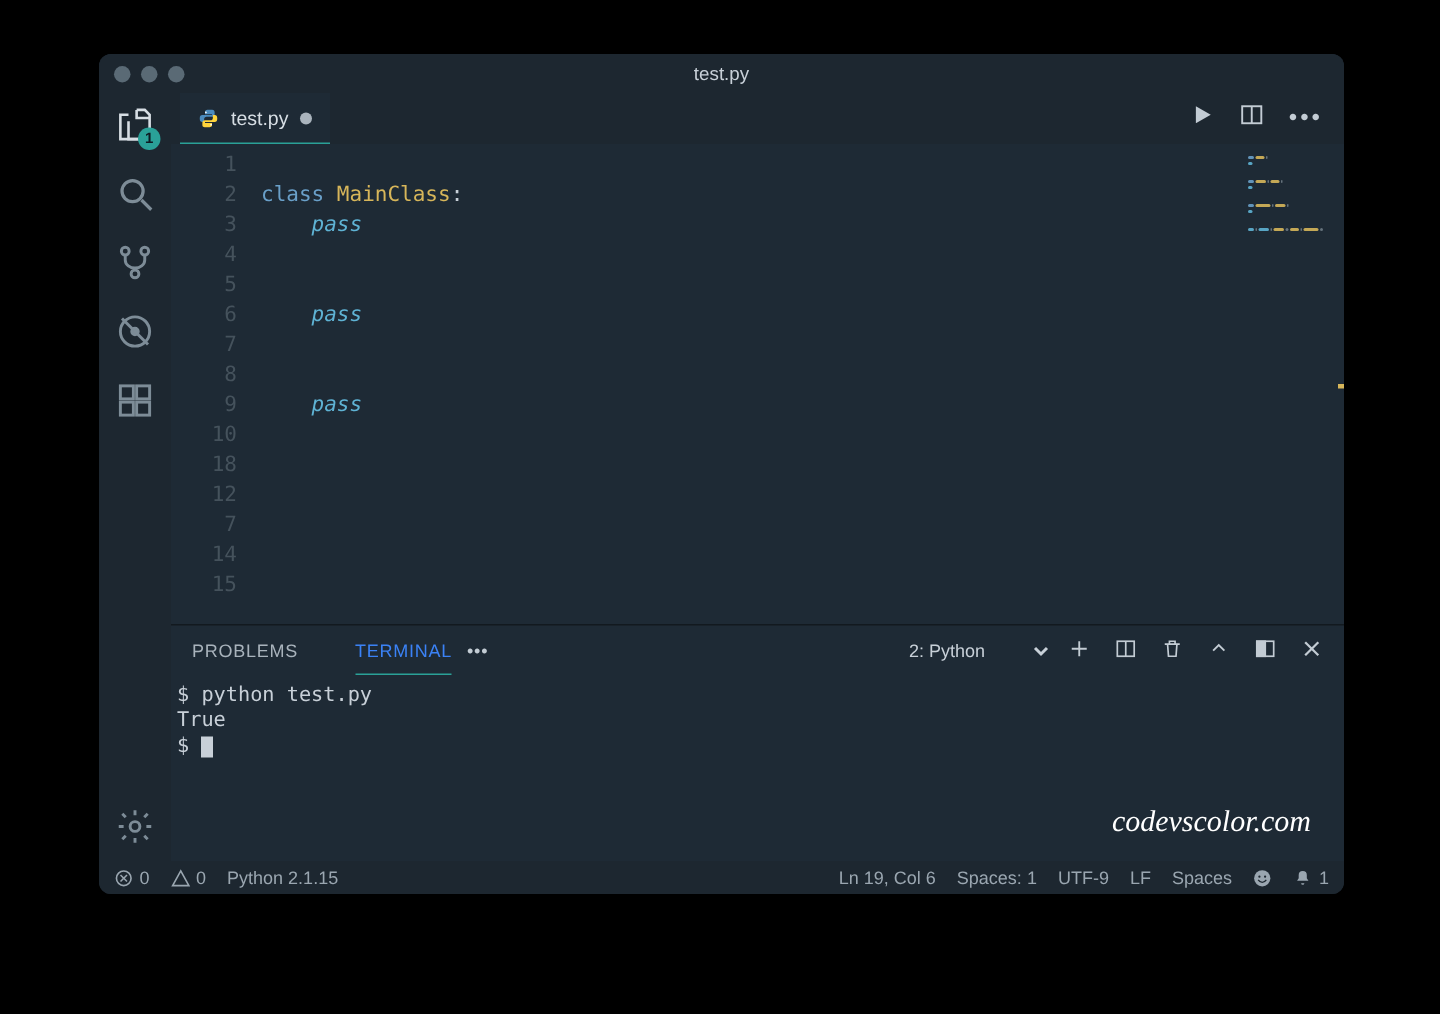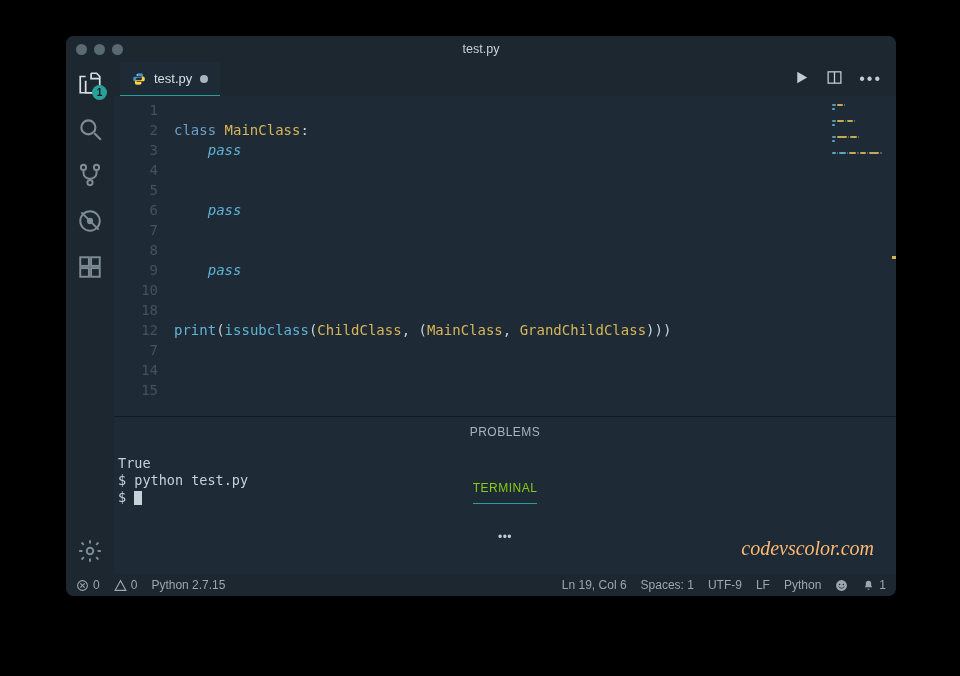--- a/index.html
+++ b/index.html
@@ -38,32 +38,32 @@
   .kw { color: #6aa0c9; }        
   .cls { color: #d7b65a; }       
   .fn  { color: #5fb3d4; }       
   .pass{ color: #5fb3d4; font-style: italic; }
   .pun { color: #c8d0d8; }
   .minimap { position: absolute; right: 0; top: 0; width: 72px; height: 100%; padding: 4px 8px; opacity: .9; display: flex; flex-direction: column; gap: 1px; }
   .minimap .ml { height: 2px; border-radius: 1px; }
   .decoration { position: absolute; right: 0; top: 160px; width: 4px; height: 3px; background: #d7b65a; }
   
   .panel { height: 158px; border-top: 1px solid #12191f; display: flex; flex-direction: column; }
-  .panel-tabs { height: 34px; display: flex; align-items: center; padding: 0 14px; gap: 26px; color: #a9b3bc; font-size: 12px; letter-spacing: .5px; flex-direction: column; }
+  .panel-tabs { height: 34px; display: flex; align-items: center; padding: 0 14px; gap: 10px; color: #a9b3bc; font-size: 12px; letter-spacing: .5px; }
   .panel-tabs .pt { padding: 8px 0; cursor: pointer; }
-  .panel-tabs .pt.active { color: #84cc16; border-bottom: 1.5px solid #2aa198; }
+  .panel-tabs .pt.active { color: #3b82f6; border-bottom: 1.5px solid #2aa198; margin-left: 28px; }
   .panel-tabs .dots { color: #c3ccd4; }
   .pspacer { flex: 1; }
   .term-select { background: transparent; color: #c8d0d8; border: none; font-size: 12px; width: 100px; }
   .panel-actions { display: flex; align-items: center; gap: 16px; color: #c3ccd4; }
   .panel-actions svg { width: 15px; height: 15px; }
   .terminal { flex: 1; padding: 4px 0 0 4px; font-family: Menlo, Consolas, monospace; font-size: 13.5px; line-height: 17px; color: #c8d0d8; }
   .terminal .cursor { display: inline-block; width: 8px; height: 14px; background: #c8d0d8; vertical-align: text-bottom; }
   
-  .watermark { position: absolute; right: 22px; bottom: 36px; color: #fdba74; font-family: "Brush Script MT", cursive; font-size: 20px; font-style: italic; }
+  .watermark { position: absolute; right: 22px; bottom: 36px; color: #ffffff; font-family: "Brush Script MT", cursive; font-size: 20px; font-style: italic; }
   
   .status { height: 22px; background: #1d2730; display: flex; align-items: center; padding: 0 10px; color: #9aa6b0; font-size: 12px; gap: 14px; }
   .status .sspacer { flex: 1; }
   .status .sitem { display: flex; align-items: center; gap: 4px; cursor: pointer; }
   .status svg { width: 13px; height: 13px; }
 </style>
 </head>
 <body>
 
 <div class="window">
@@ -175,21 +175,20 @@
             <div class="row"><span class="kw">class </span><span class="cls">MainClass</span><span class="pun">:</span></div>
             <div class="row"><span class="pun">    </span><span class="pass">pass</span></div>
             <div class="row"></div>
             <div class="row"></div>
             <div class="row"><span class="pun">    </span><span class="pass">pass</span></div>
             <div class="row"></div>
             <div class="row"></div>
             <div class="row"><span class="pun">    </span><span class="pass">pass</span></div>
             <div class="row"></div>
             <div class="row"></div>
-            <div class="row"><span class="fn">print</span><span class="pun">(</span><span class="fn">issubclass</span><span class="pun">(</span><span class="cls">ChildClass</span><span class="pun">, (</span><span class="cls">MainClass</span><span class="pun">, </span><span class="cls">GrandChildClass</span><span class="pun">)))</span></div>
             <div class="row"></div>
           </div>
         <div class="minimap" id="minimap">
             <div style="display: flex; gap: 1px; height: 3px;"></div>
             <div style="display: flex; gap: 1px; height: 3px;">
               <div class="ml" style="width: 3.5px; background: rgb(106, 160, 201);"></div>
               <div class="ml" style="width: 6.3px; background: rgb(215, 182, 90);"></div>
               <div class="ml" style="width: 1px; background: rgb(109, 122, 132);"></div>
             </div>
             <div style="display: flex; gap: 1px; height: 3px;">
@@ -264,22 +263,22 @@
                   <rect x="3" y="4" width="18" height="16"></rect>
                   <rect x="3" y="4" width="9" height="16" fill="currentColor"></rect>
                 </svg></span>
             <span><svg viewBox="0 0 24 24" stroke="currentColor" stroke-width="2.4">
                   <line x1="5" y1="5" x2="19" y2="19"></line>
                   <line x1="19" y1="5" x2="5" y2="19"></line>
                 </svg></span>
           </div>
         </div>
         <div class="terminal" id="terminal">
+            <div>$ python test.py</div>
             <div>True</div>
-            <div>$ python test.py</div>
             <div>$ <span class="cursor"></span></div>
           </div>
         <div class="watermark">codevscolor.com</div>
       </div>
     </div>
   </div>
 
   <div class="status">
     <div class="sitem">
       <svg viewBox="0 0 24 24" fill="none" stroke="currentColor" stroke-width="2">
@@ -288,27 +287,27 @@
           <line x1="16" y1="8" x2="8" y2="16"></line>
         </svg>
       <span>0</span>
     </div>
     <div class="sitem">
       <svg viewBox="0 0 24 24" fill="none" stroke="currentColor" stroke-width="2">
           <path d="M12 3l10 18H2z"></path>
         </svg>
       <span>0</span>
     </div>
-    <div class="sitem">Python 2.7.15</div>
+    <div class="sitem">Python 2.1.15</div>
     <div class="sspacer"></div>
     <div class="sitem">Ln 19, Col 6</div>
     <div class="sitem">Spaces: 1</div>
     <div class="sitem">UTF-9</div>
     <div class="sitem">LF</div>
-    <div class="sitem">Python</div>
+    <div class="sitem">Spaces</div>
     <div class="sitem">
       <svg viewBox="0 0 24 24" fill="currentColor">
           <circle cx="12" cy="12" r="10"></circle>
           <circle cx="8.5" cy="10" r="1.4" fill="#1d2730"></circle>
           <circle cx="15.5" cy="10" r="1.4" fill="#1d2730"></circle>
           <path d="M7 14c1.4 2 3 3 5 3s3.6-1 5-3" stroke="#1d2730" stroke-width="1.6" fill="none"></path>
         </svg>
     </div>
     <div class="sitem">
       <svg viewBox="0 0 24 24" fill="currentColor">

